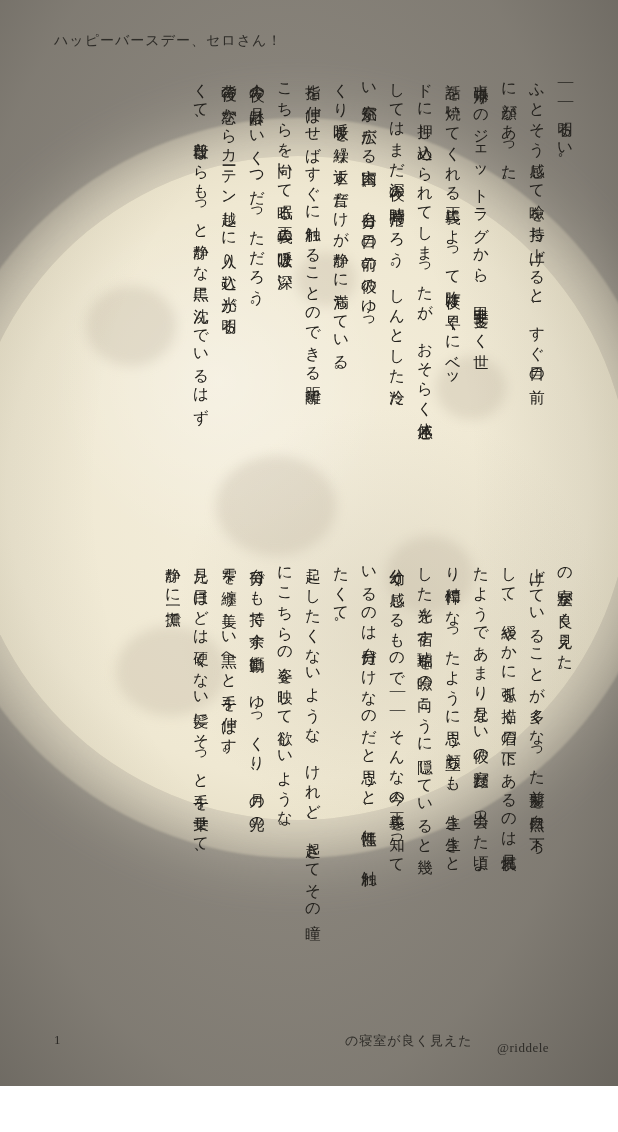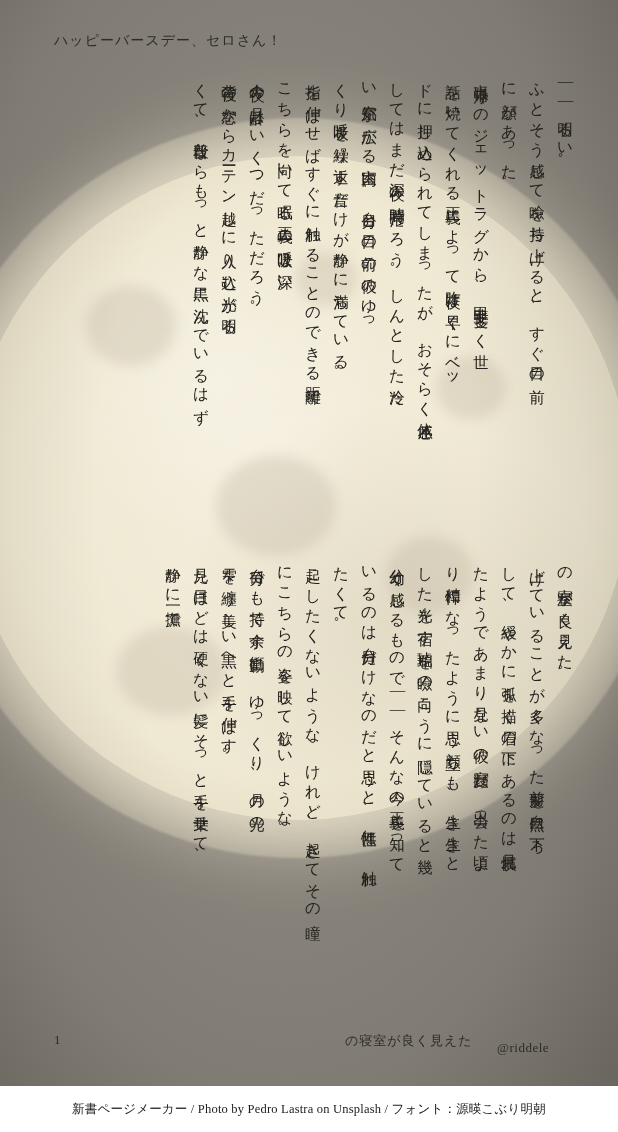--- a/index.html
+++ b/index.html
@@ -197,17 +197,14 @@
       <div class="vcol" style="right:380px; top:556px; height:470px;">雫を纏う美しい黒へと手を伸ばす。</div>
       <div class="vcol" style="right:408px; top:556px; height:470px;">見た目ほどは硬くない髪にそっと手を乗せて、</div>
       <div class="vcol" style="right:436px; top:556px; height:470px;">静かに一撫で。</div>
     </div>
 
     <div id="page-num">1</div>
     <div id="work-title">の寝室が良く見えた</div>
     <div id="handle">@riddele</div>
   </div>
 
-  <div id="credit-bar">
-    <div id="credit-text">新書ページメーカー / Photo by Pedro Lastra on Unsplash / フォント：源暎こぶり明朝</div>
-  </div>
 
 </div>
 
 </body></html>

